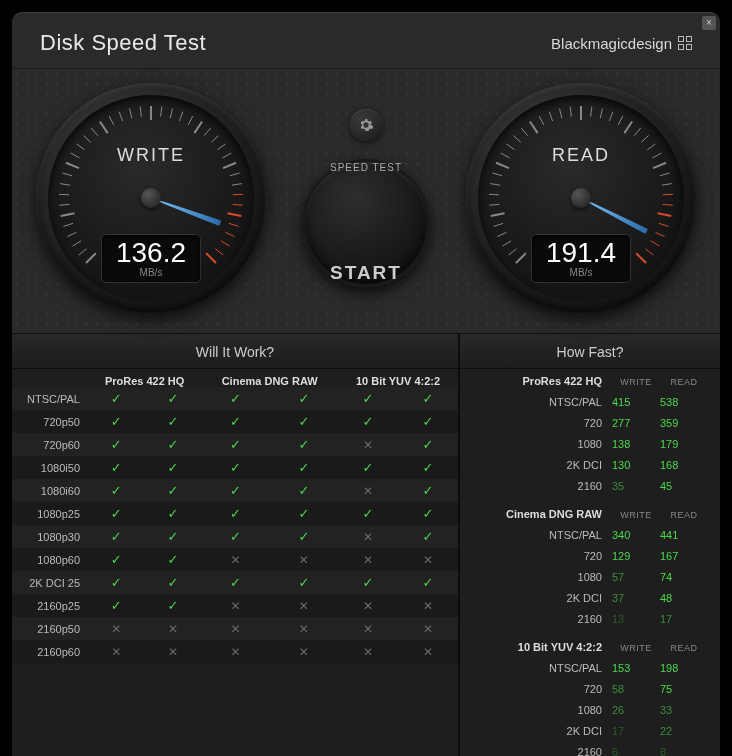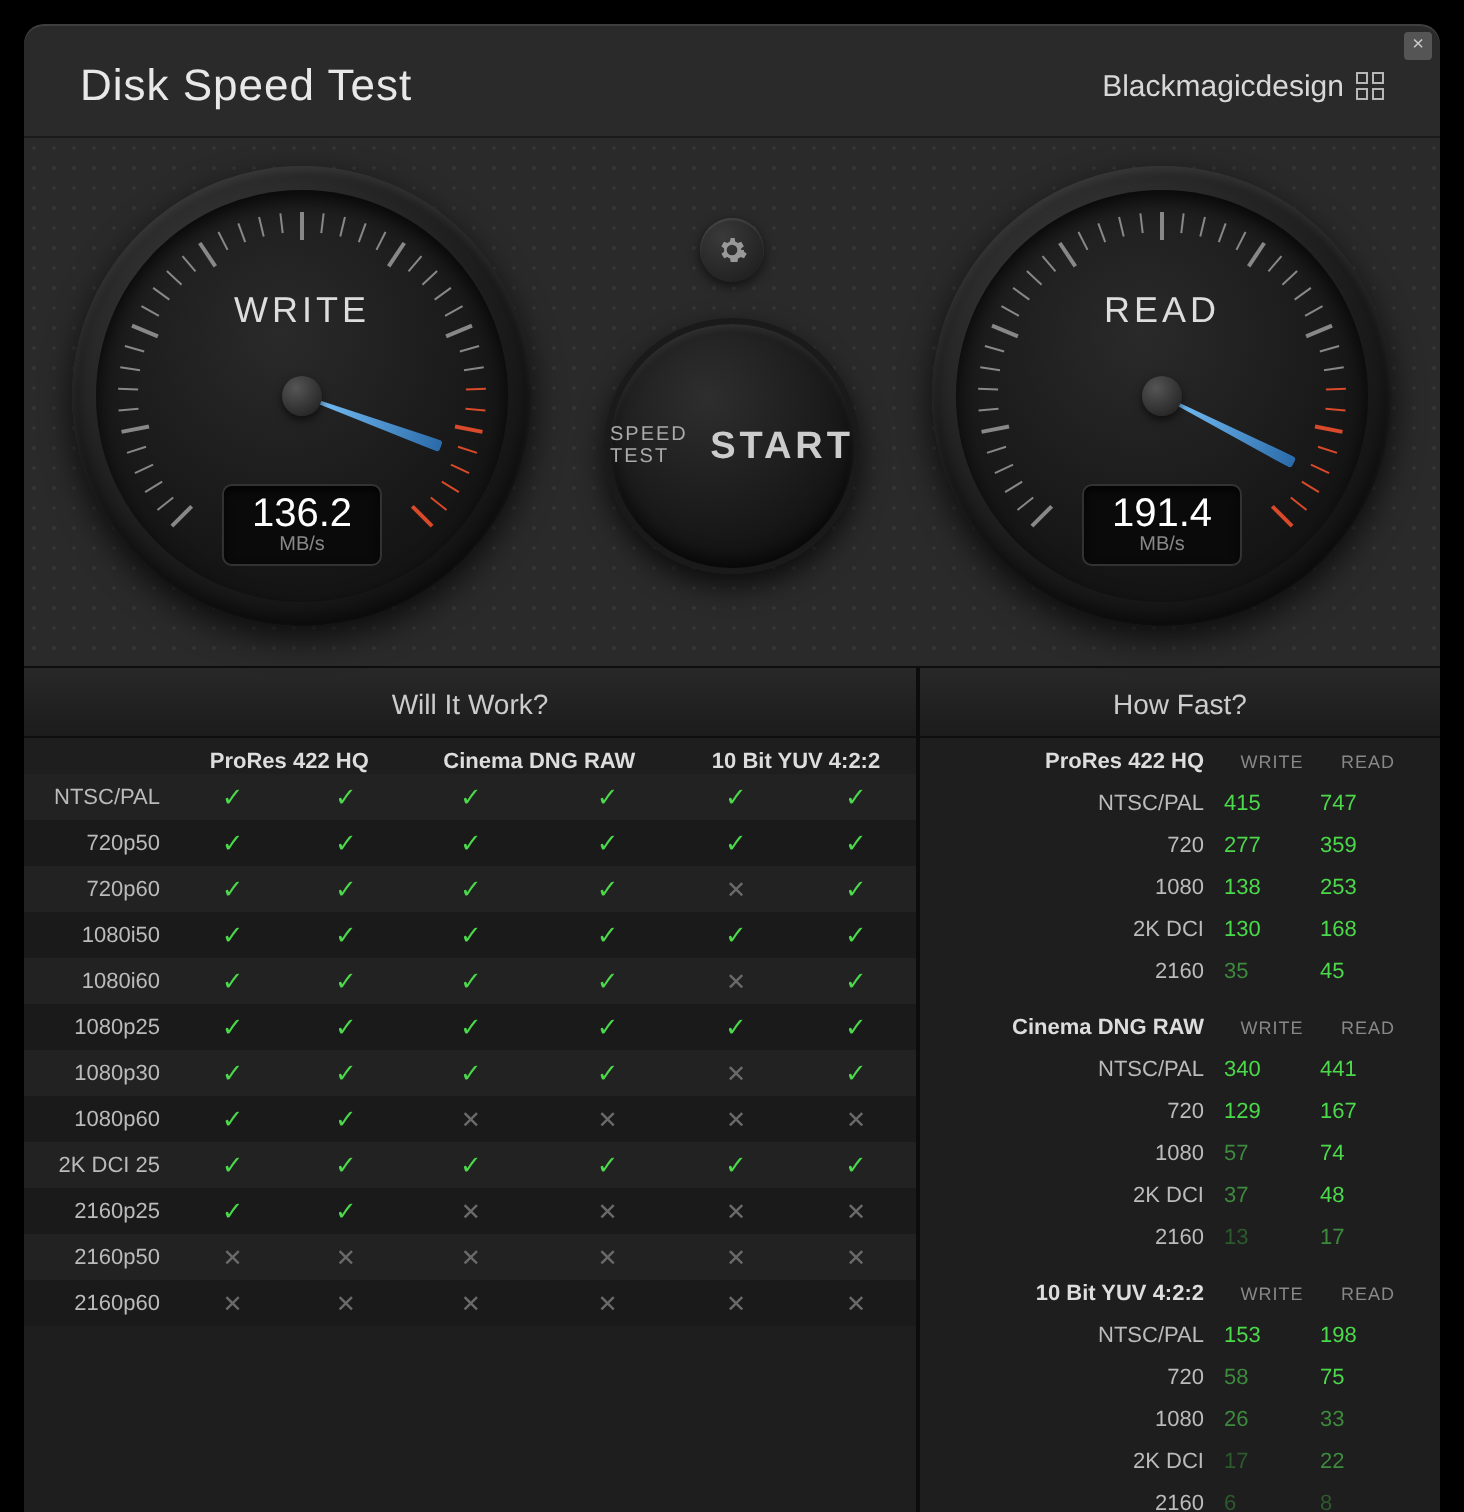--- a/index.html
+++ b/index.html
@@ -105,43 +105,43 @@
   left: 50%;
   transform: translateX(-50%);
   background: #0a0a0a;
   border: 1px solid #333;
   border-radius: 5px;
   padding: 4px 14px 3px 14px;
   text-align: center;
   box-shadow: inset 0 2px 4px rgba(0,0,0,0.8);
   z-index: 5;
 }
-.readout-val { color: #fff; font-size: 20px; font-weight: 400; line-height: 1; }
+.readout-val { color: #fff; font-size: 28px; font-weight: 400; line-height: 1; }
 .readout-unit { color: #888; font-size: 10px; line-height: 1.2; }
 
 .center-col { display: flex; flex-direction: column; align-items: center; gap: 18px; }
 .gear-btn {
   width: 32px; height: 32px;
   border-radius: 50%;
   background: radial-gradient(circle at 35% 30%, #3a3a3a, #1a1a1a);
   box-shadow: 0 2px 6px rgba(0,0,0,0.6), inset 0 1px 1px rgba(255,255,255,0.1);
   display: flex; align-items: center; justify-content: center;
   color: #999;
   cursor: pointer;
 }
 .start-btn {
   width: 128px; height: 128px;
   border-radius: 50%;
   background: radial-gradient(circle at 40% 30%, #2e2e2e 0%, #111 80%);
   box-shadow: 0 6px 14px rgba(0,0,0,0.7), inset 0 2px 3px rgba(255,255,255,0.08), inset 0 -4px 8px rgba(0,0,0,0.6);
   color: #ccc;
   display: flex;
-  flex-direction: row;
+  flex-direction: column;
   align-items: center;
-  justify-content: flex-end;
+  justify-content: space-between;
   cursor: pointer;
   border: 3px solid #1a1a1a;
 }
 .start-small { font-size: 10px; letter-spacing: 1px; color: #aaa; }
 .start-big { font-size: 19px; font-weight: 700; letter-spacing: 2px; margin-top: 2px; }
 
 .tables { display: flex; }
 .panel {
   flex: 1;
   background: #1e1e1e;
@@ -462,31 +462,31 @@
       <div id="fast-body">
           <div class="fast-section">
             <div class="fast-head">
     <div class="codec">ProRes 422 HQ</div>
     <div class="col">WRITE</div>
     <div class="col">READ</div>
   </div>
             <div class="fast-row">
     <div class="res">NTSC/PAL</div>
     <div class="val" style="color:#4bd84b">415</div>
-    <div class="val" style="color:#4bd84b">747</div>
+    <div class="val" style="color:#4bd84b">538</div>
   </div>
             <div class="fast-row">
     <div class="res">720</div>
     <div class="val" style="color:#4bd84b">277</div>
     <div class="val" style="color:#4bd84b">359</div>
   </div>
             <div class="fast-row">
     <div class="res">1080</div>
     <div class="val" style="color:#4bd84b">138</div>
-    <div class="val" style="color:#4bd84b">253</div>
+    <div class="val" style="color:#4bd84b">179</div>
   </div>
             <div class="fast-row">
     <div class="res">2K DCI</div>
     <div class="val" style="color:#4bd84b">130</div>
     <div class="val" style="color:#4bd84b">168</div>
   </div>
             <div class="fast-row">
     <div class="res">2160</div>
     <div class="val" style="color:#3e8a3e">35</div>
     <div class="val" style="color:#4bd84b">45</div>

